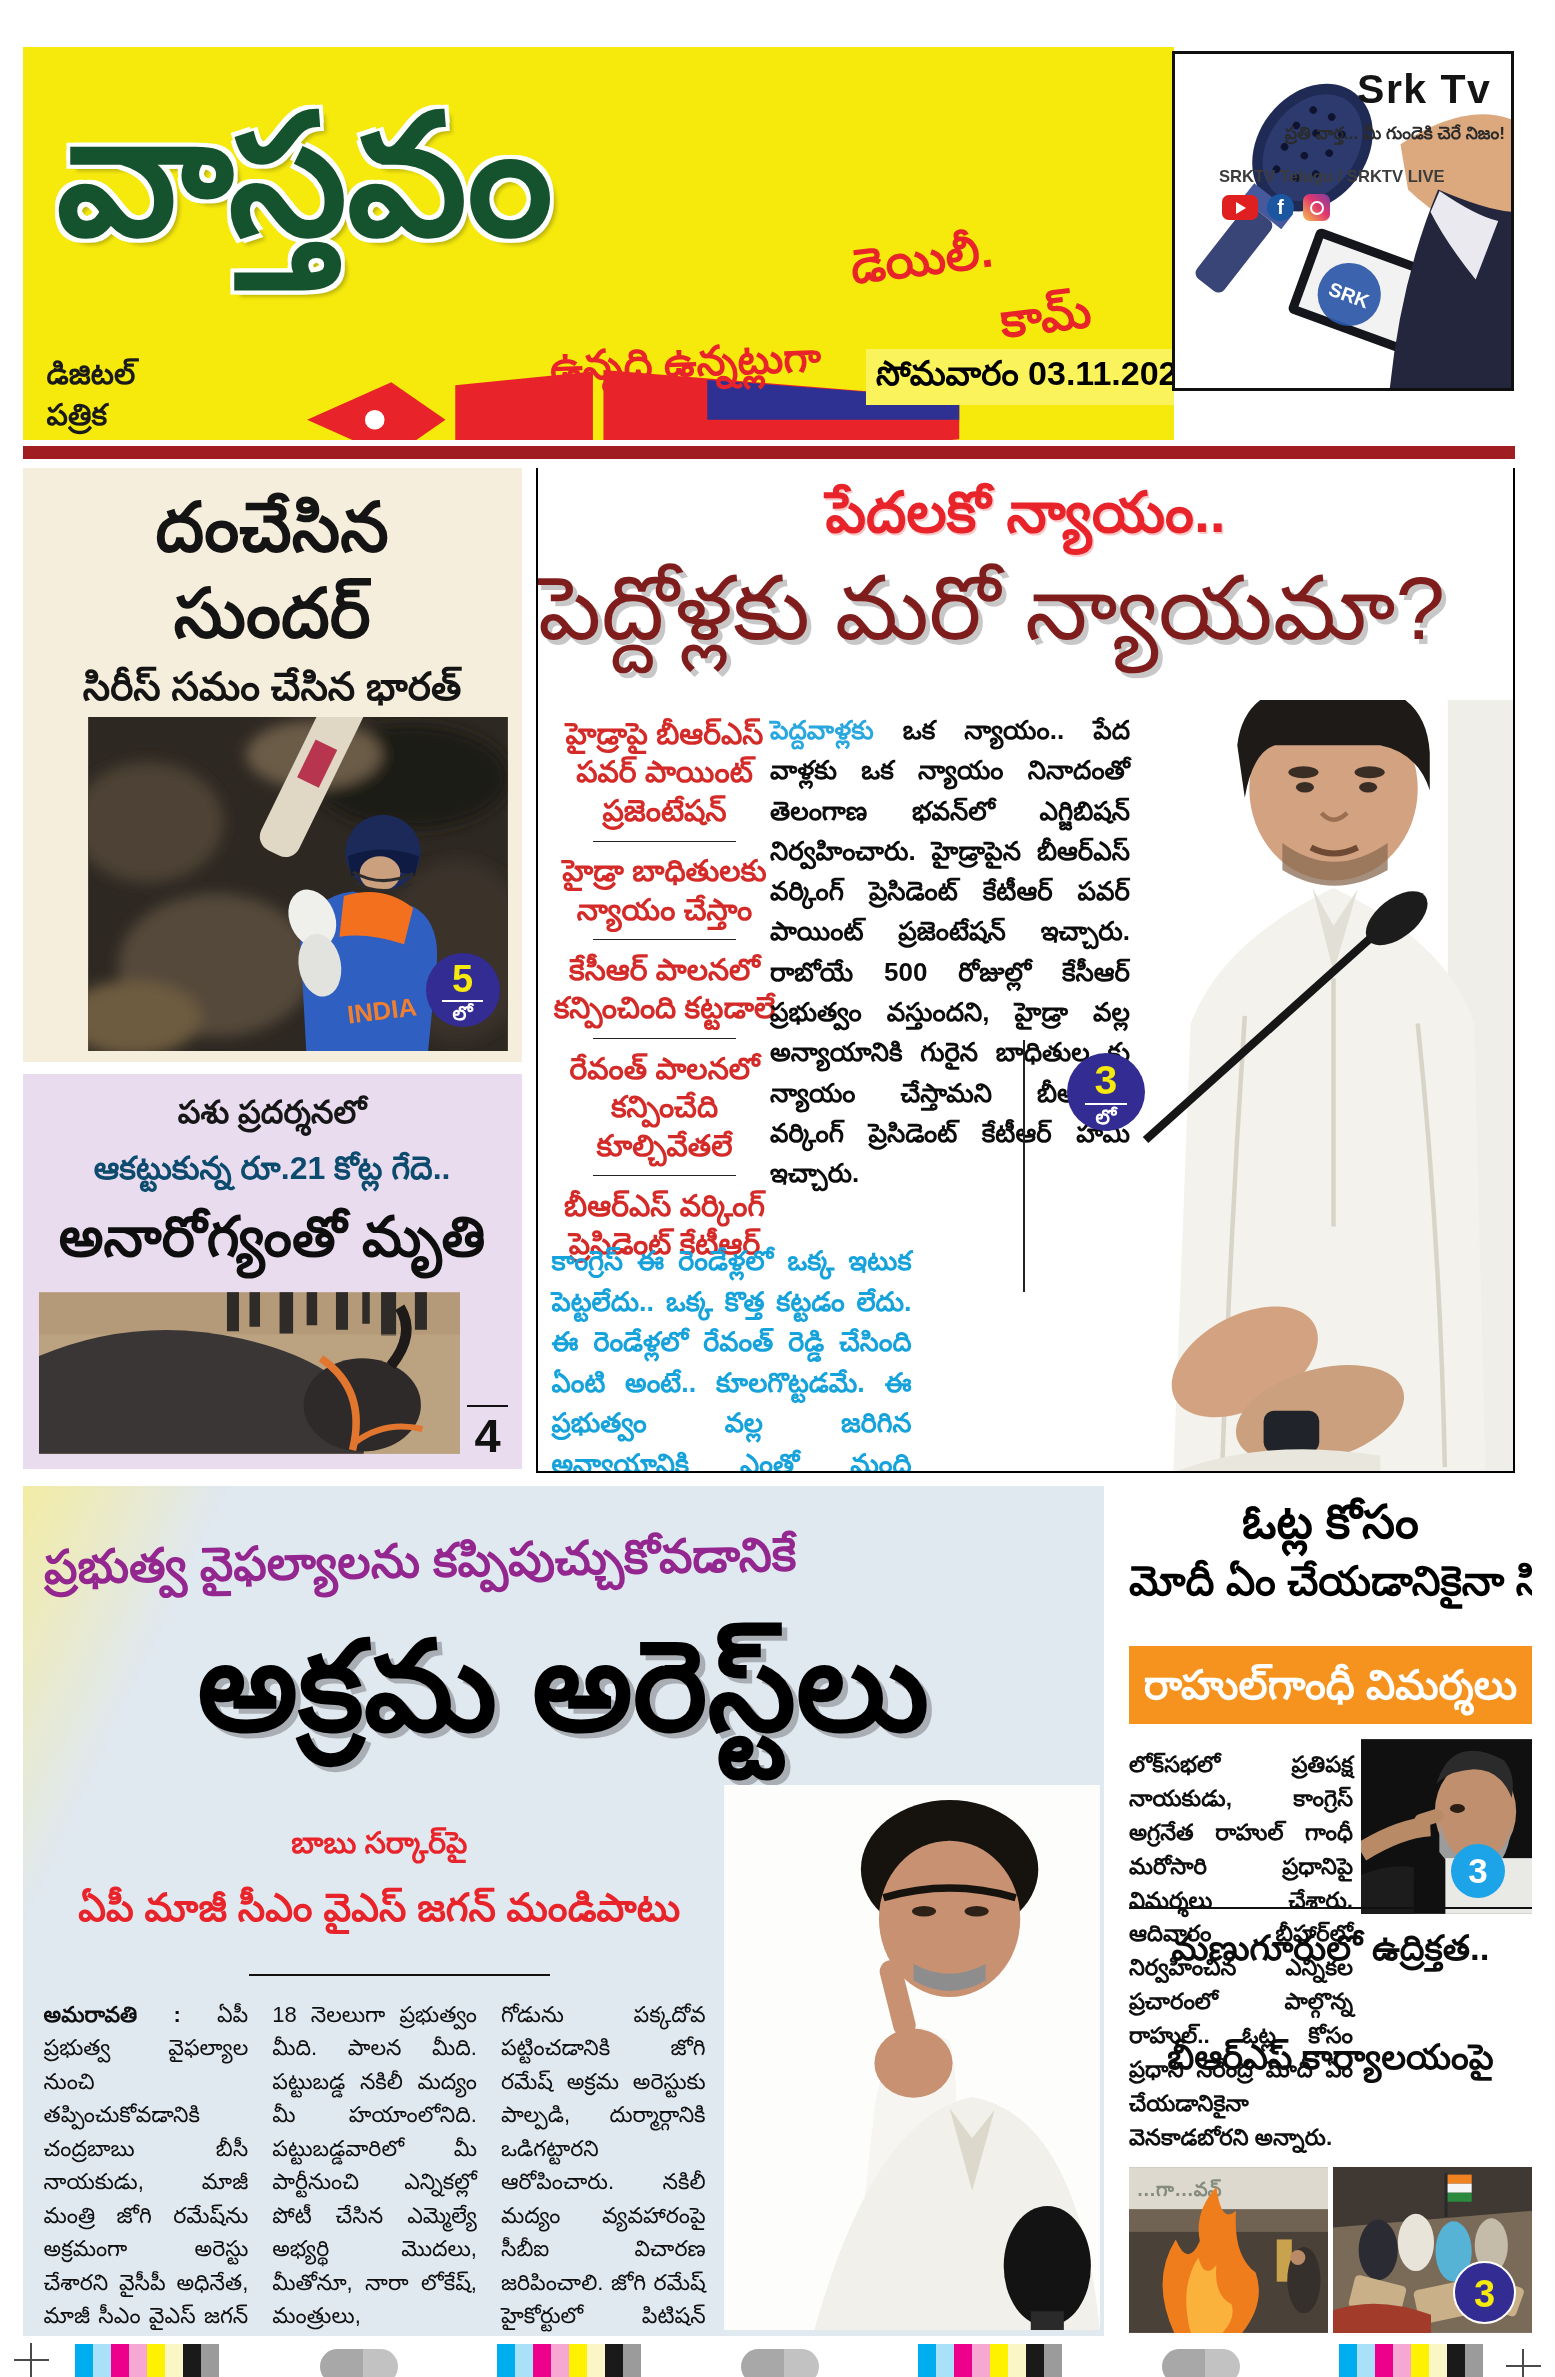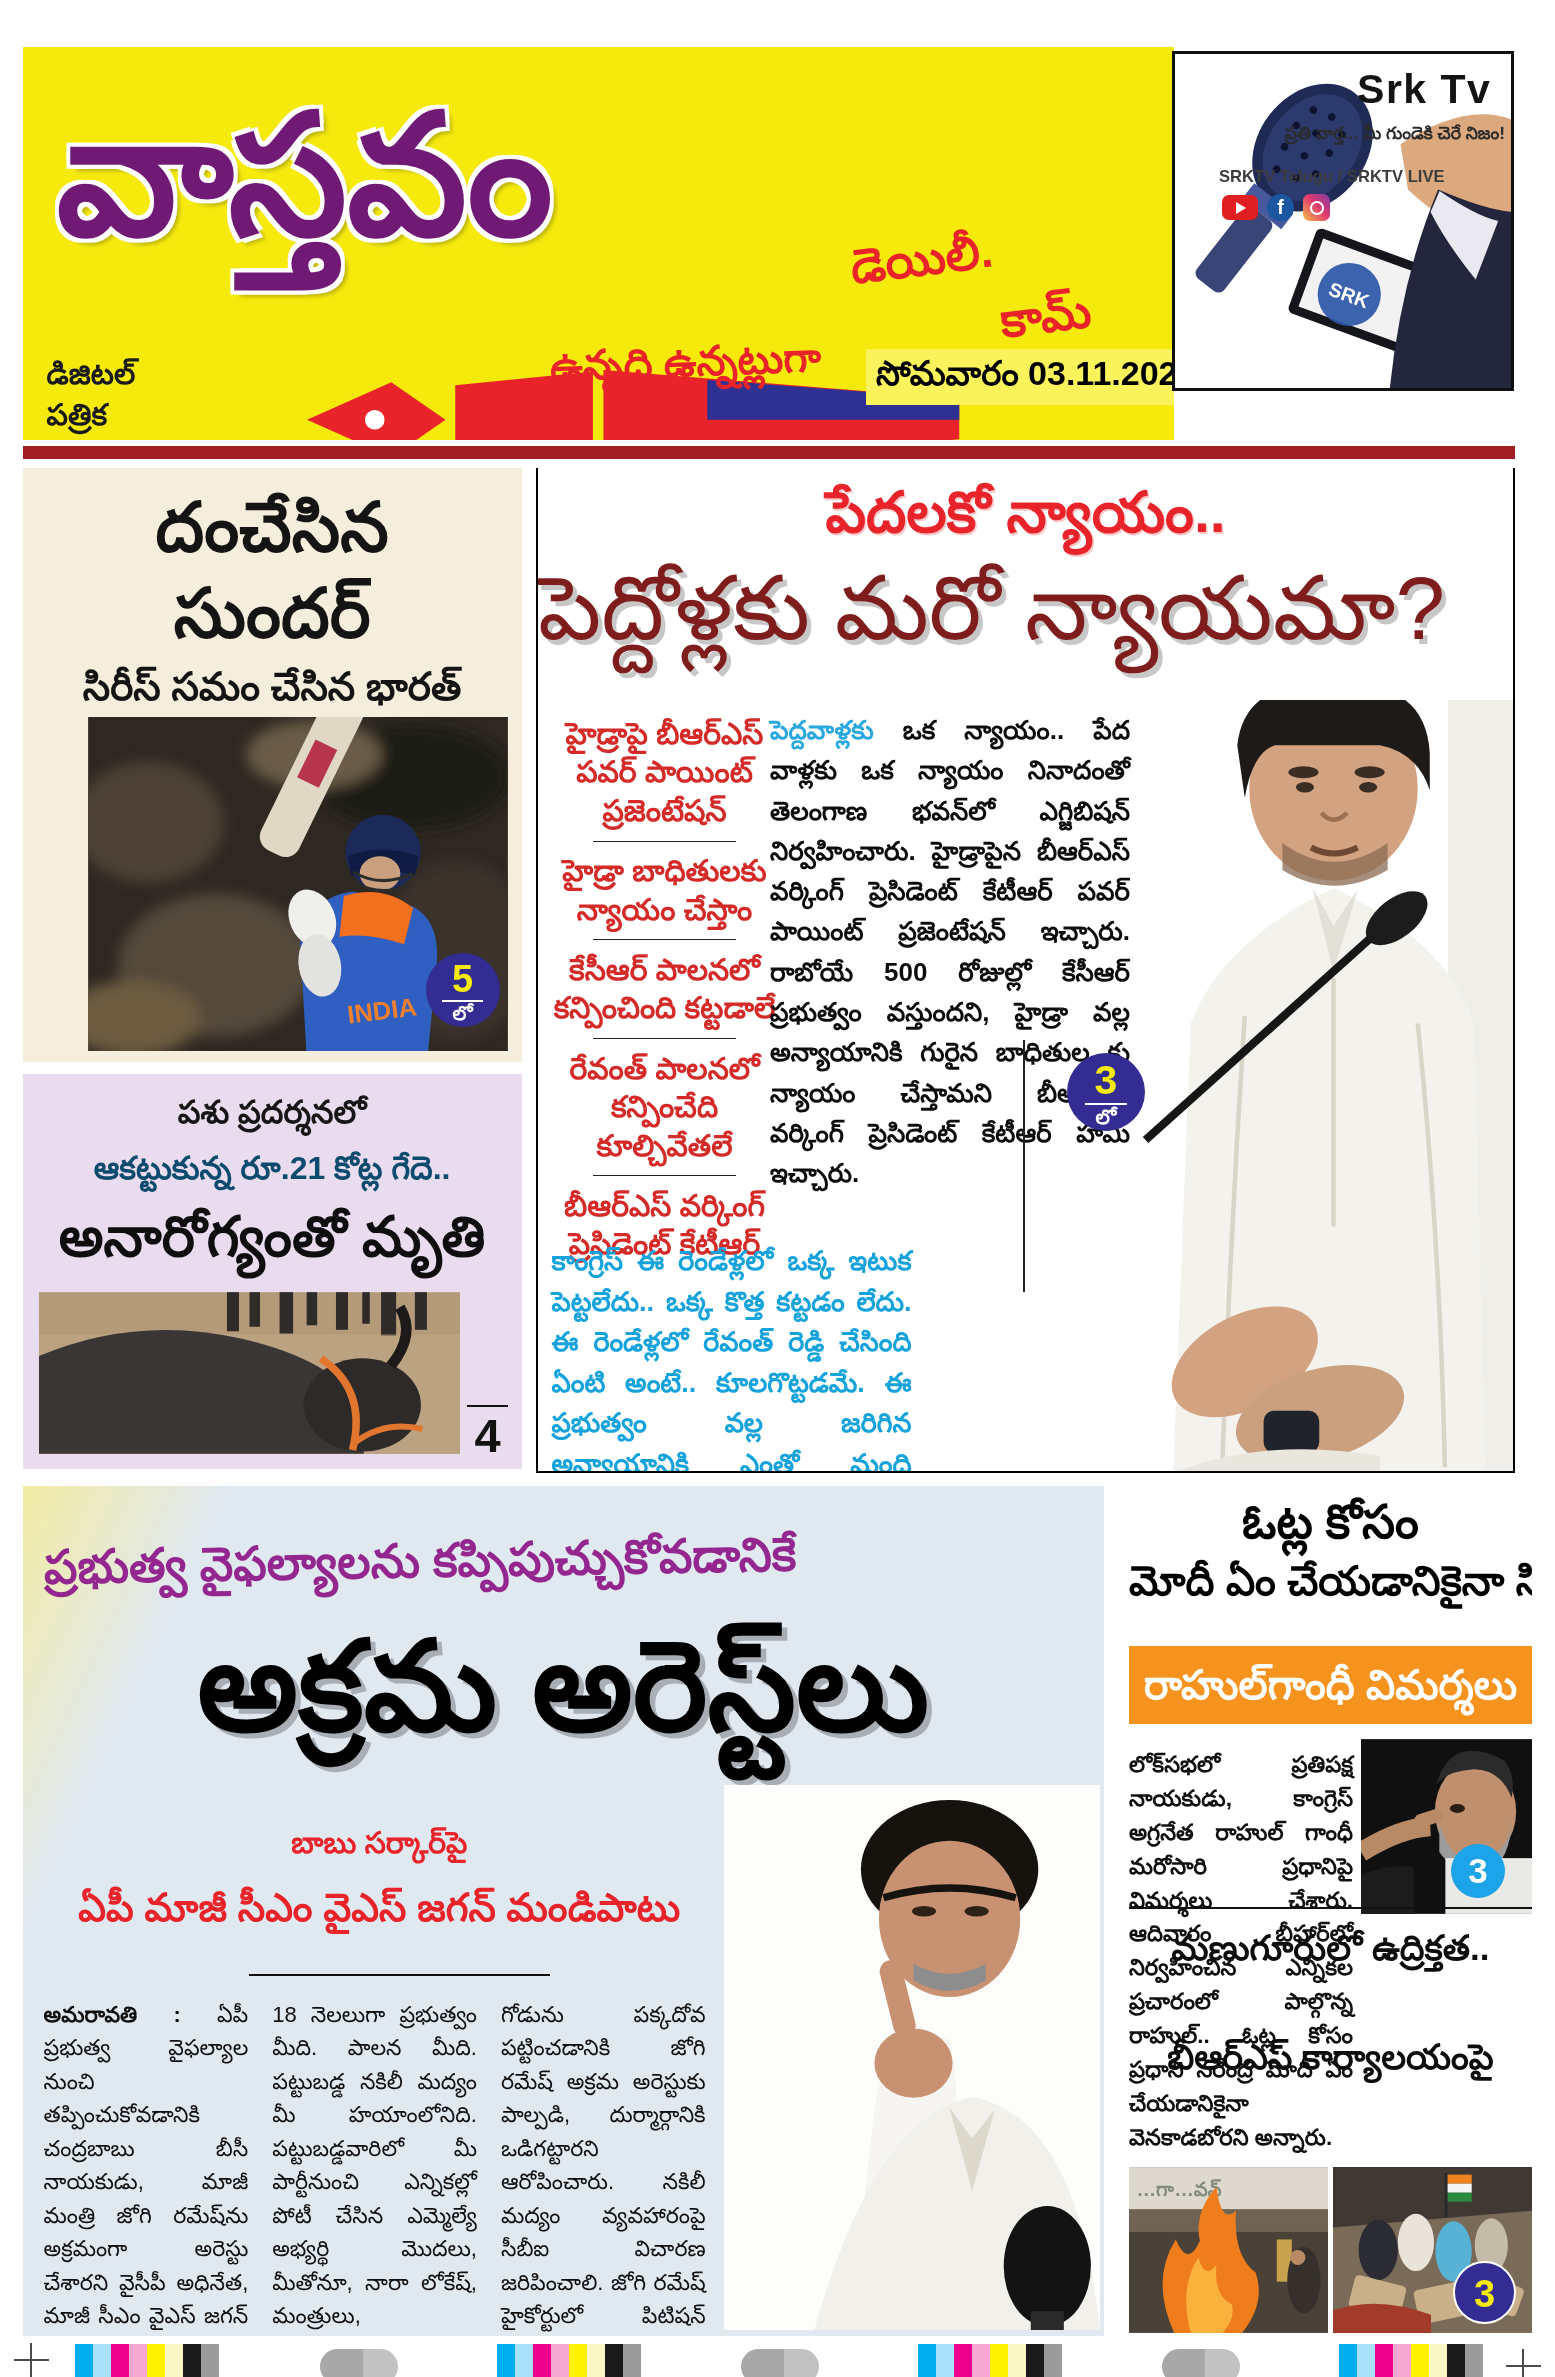--- a/index.html
+++ b/index.html
@@ -3,21 +3,21 @@
 <meta charset="utf-8">
 <style>
   html,body{margin:0;padding:0;background:#fff;}
   #page{position:relative;width:1555px;height:2377px;background:#fff;overflow:hidden;
         font-family:"Liberation Sans",sans-serif;color:#111;}
   [data-name]{box-sizing:border-box;}
 
   
   .masthead{position:absolute;left:22.6px;top:47px;width:1151px;height:393px;background:#F6EA0D;overflow:hidden;}
   .logo{position:absolute;left:34px;top:-6px;width:940px;font-size:169px;line-height:1.6;font-weight:900;
-        color:#701a75;white-space:nowrap;
+        color:#14532d;white-space:nowrap;
         text-shadow:3.8px 3.8px 0 #fff,-3.8px -3.8px 0 #fff,3.8px -3.8px 0 #fff,-3.8px 3.8px 0 #fff,6px 6px 4.5px rgba(0,0,0,.25);}
   .digital{position:absolute;left:24px;top:307px;font-size:30px;font-weight:700;color:#1a1a1a;line-height:1.35;}
   .pen-svg{position:absolute;left:263px;top:314px;width:677px;height:113px;}
   .tagline{position:absolute;left:527px;top:292px;font-size:41px;font-weight:700;color:#E8242A;transform:rotate(-2deg);}
   .daily{position:absolute;left:828px;top:184px;font-size:47px;font-weight:900;color:#E8242A;transform:rotate(-7deg);}
   .com{position:absolute;left:978px;top:241px;font-size:48px;font-weight:900;color:#E8242A;transform:rotate(-7deg);}
   .dateline{position:absolute;left:843px;top:302px;font-size:34px;font-weight:700;color:#000;
             background:#FAF35C;padding:4.5px 10.5px;white-space:nowrap;}
 
   

